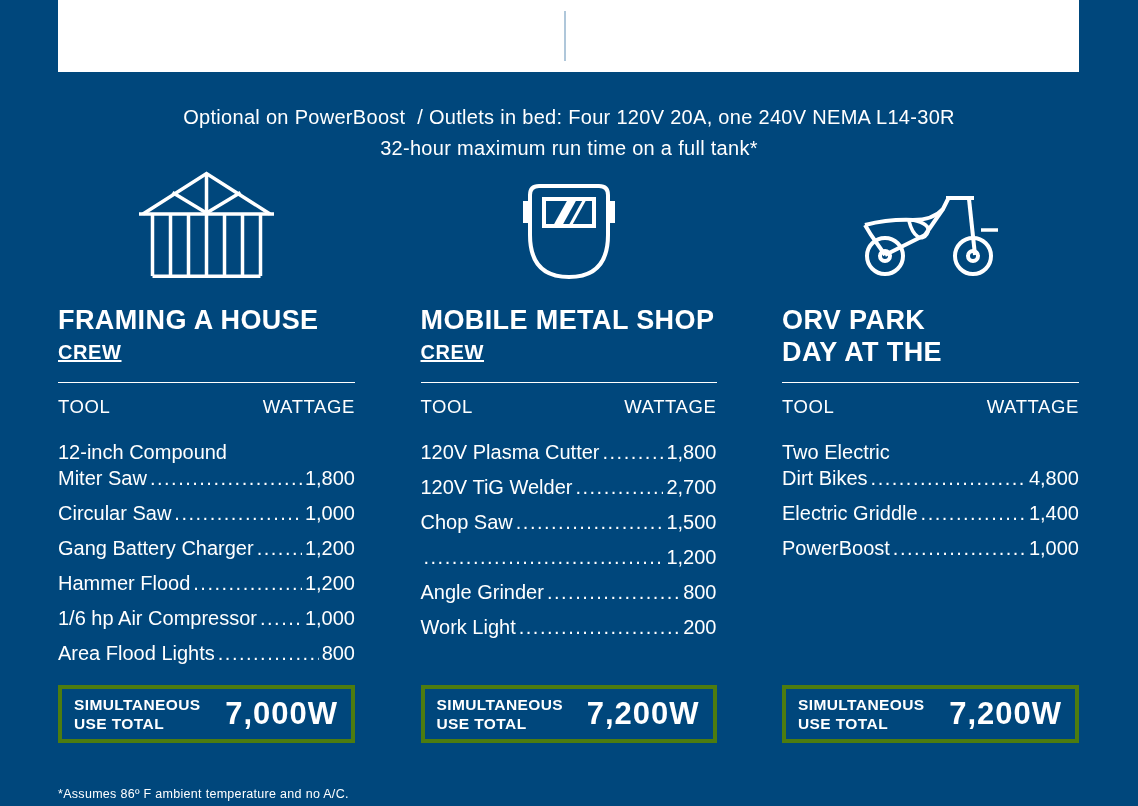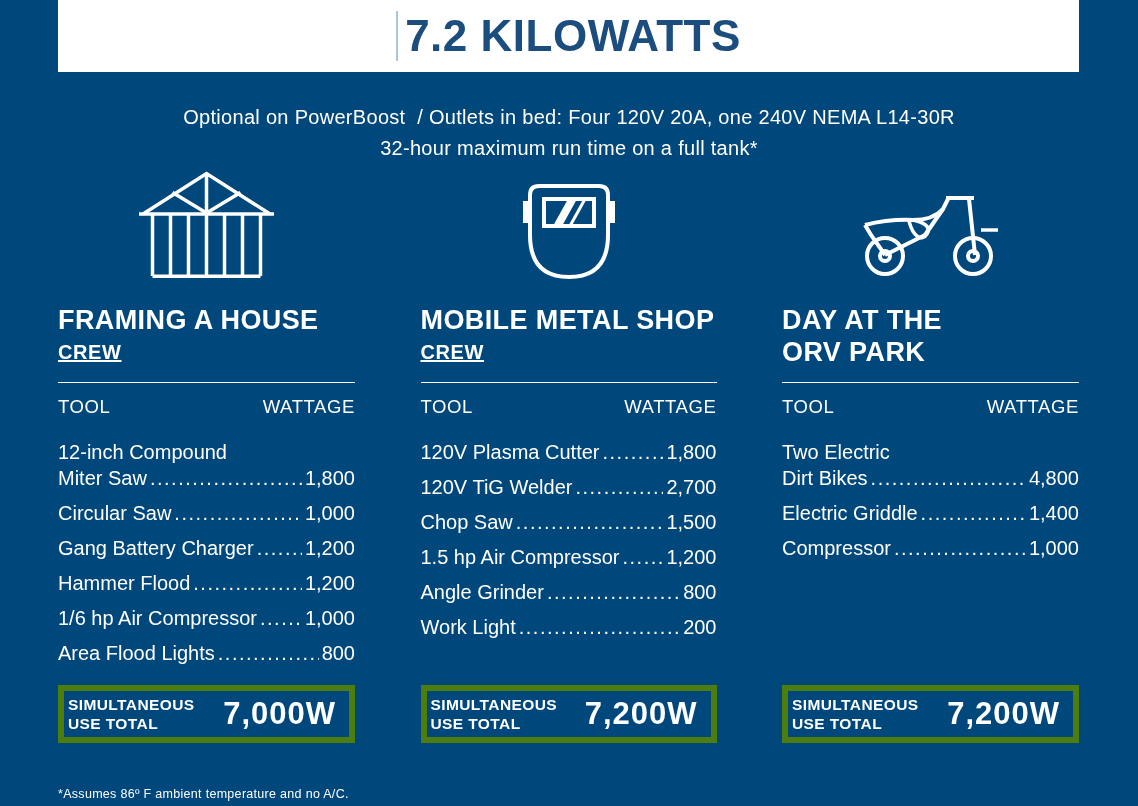--- a/index.html
+++ b/index.html
@@ -53,40 +53,39 @@
   .tools { list-style:none; margin:21px 0 0; padding:0; height:246px; font-size:20px; }
   .tools li { margin-bottom:9px; }
   .pre { line-height:26px; white-space:nowrap; }
   .trow { display:flex; align-items:baseline; line-height:26px;text-align:right; }
   .nm  { white-space:nowrap; }
   .leader { flex:1; overflow:hidden; white-space:nowrap; margin:0 3px; letter-spacing:1.5px; }
   .val { white-space:nowrap; }
 
   .total {
     height:58px; box-sizing:border-box;
-    border:6px solid #4d7c0f;
+    border:4px solid #4d7c0f;
     display:flex; align-items:center; justify-content:space-between;
-    padding:0 13px 0 4px;
+    padding:0 13px 0 12px;
   }
   .tlabel { font-size:15.5px; font-weight:bold; line-height:19px; letter-spacing:0.4px; }
   .tlabel span { display:block; }
   .tvalue { font-size:31px; font-weight:bold; letter-spacing:1px; white-space:nowrap; }
 
   .footnote { margin:44px 0 0 58px; font-size:12.5px; letter-spacing:0.3px; }
 
   svg { display:block; }
 </style>
 </head>
 <body>
 
 <div class="page">
 
   <header class="banner">
     <span class="cursor-line"></span>
-    <h1>7.2 KILOWATTS</h1>
   </header>
 
   <p class="intro">
     <span>Optional on PowerBoost  / Outlets in bed: Four 120V 20A, one 240V NEMA L14-30R</span><br>
     <span>32-hour maximum run time on a full tank*</span>
   </p>
 
   <div class="grid">
 
     <section>
@@ -222,21 +221,20 @@
 
           <div class="trow">
               <span class="nm">Chop Saw</span>
               <span class="leader">......................................................</span>
               <span class="val">1,500</span>
             </div>
         </li>
         <li>
 
           <div class="trow">
-              <span class="nm">1.5 hp Air Compressor</span>
               <span class="leader">......................................................</span>
               <span class="val">1,200</span>
             </div>
         </li>
         <li>
 
           <div class="trow">
               <span class="nm">Angle Grinder</span>
               <span class="leader">......................................................</span>
               <span class="val">800</span>
@@ -272,22 +270,22 @@
           <path d="M108 9 L114 65"></path>
           <path d="M120 40 H137" stroke-width="3.5"></path>
           <path d="M4 35 L10 45 L24 65"></path>
           <path d="M24 65 L64 45"></path>
           <path d="M82 19 L64 45"></path>
           <path d="M48 31 C52 47 61 52 66 44 C71 36 61 32 52 30" stroke-width="3.5"></path>
         </svg>
       </div>
       <div class="headings">
         <h2>
+          <span>ORV PARK</span>
           <span>DAY AT THE</span>
-          <span>ORV PARK</span>
         </h2>
 
       </div>
       <hr class="rule">
       <div class="theader">
         <span>TOOL</span>
         <span>WATTAGE</span>
       </div>
       <ul class="tools">
         <li>
@@ -301,21 +299,21 @@
         <li>
 
           <div class="trow">
               <span class="nm">Electric Griddle</span>
               <span class="leader">......................................................</span>
               <span class="val">1,400</span>
             </div>
         </li>
         <li>
           <div class="trow">
-              <span class="nm">Compressor</span>
+              <span class="nm">PowerBoost</span>
               <span class="leader">......................................................</span>
               <span class="val">1,000</span>
             </div>
         </li>
       </ul>
       <div class="total">
         <div class="tlabel">
           <span>SIMULTANEOUS</span>
           <span>USE TOTAL</span>
         </div>

